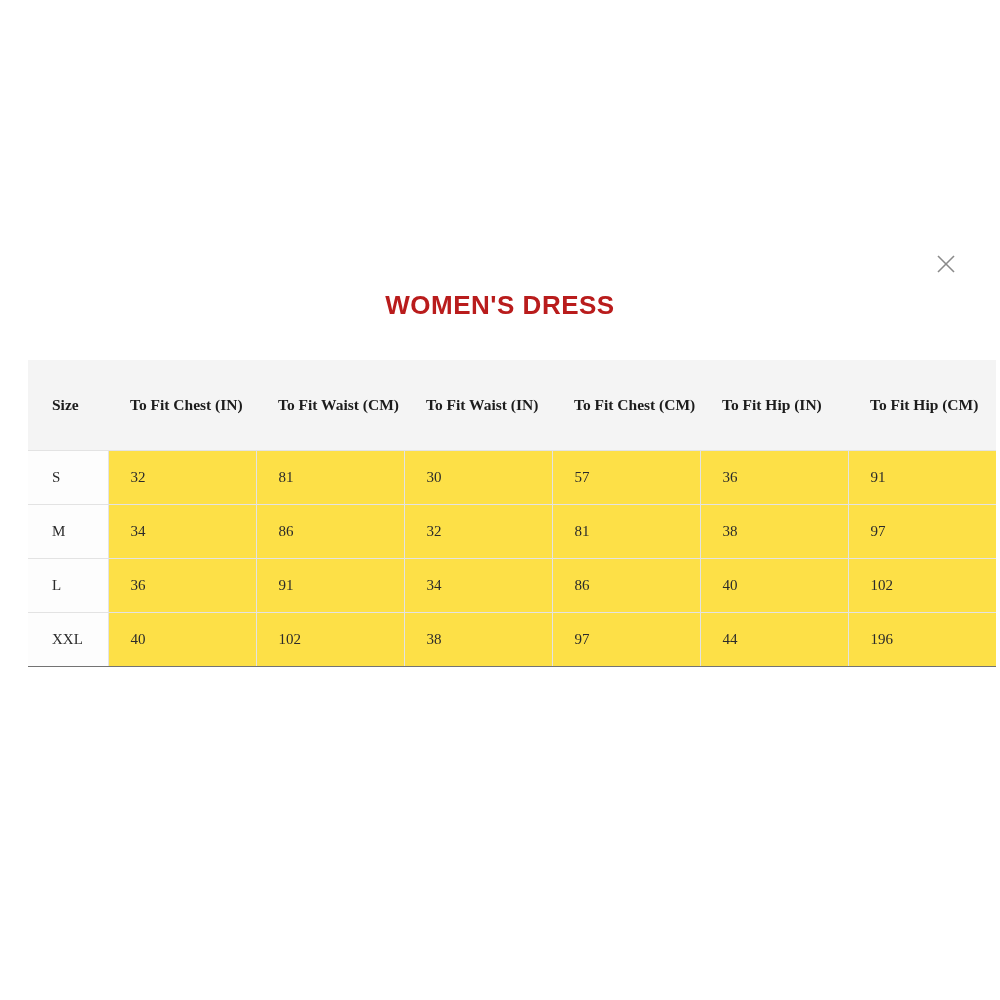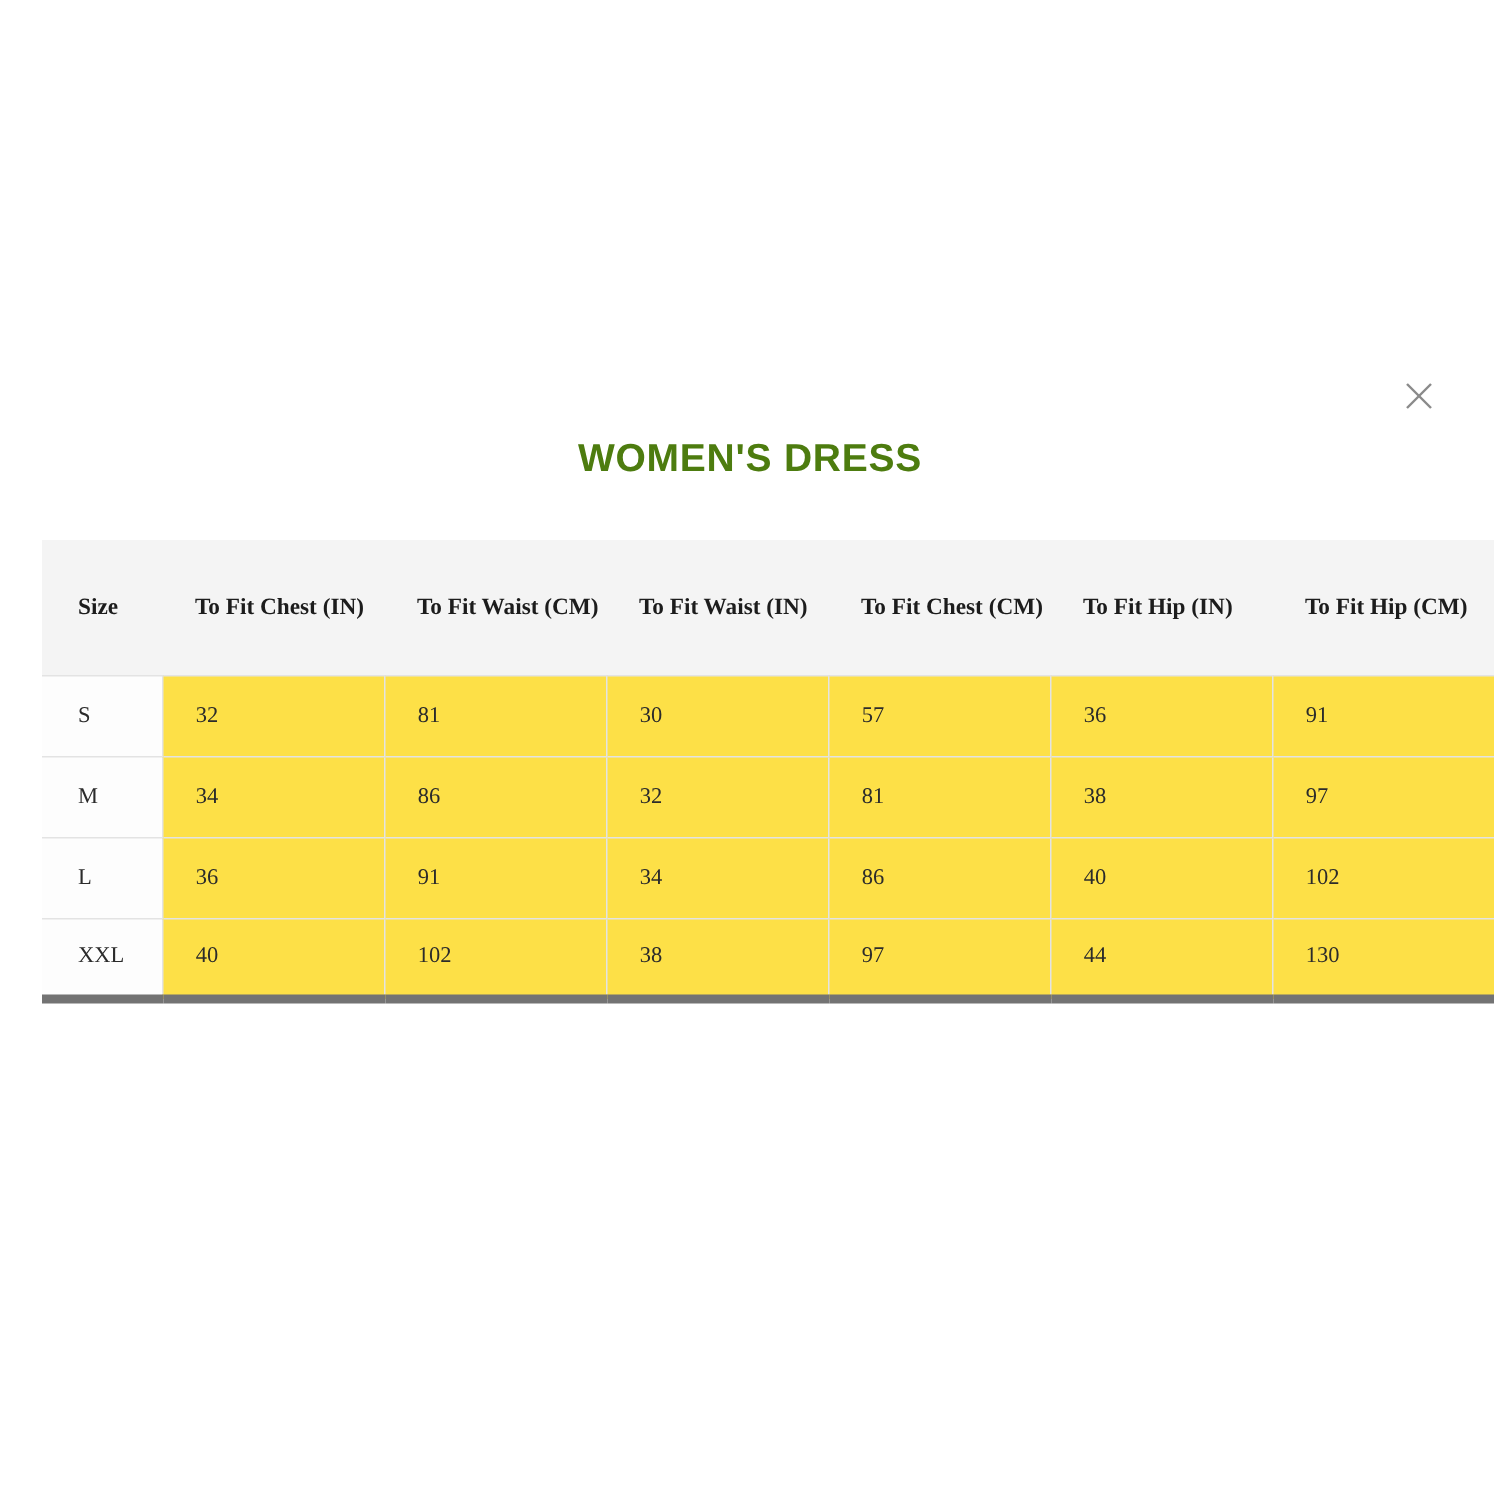--- a/index.html
+++ b/index.html
@@ -42,21 +42,21 @@
 
   .chart-title {
     position: absolute;
     left: 0;
     right: 0;
     top: 290px;
     text-align: center;
     font-size: 26px;
     font-weight: bold;
     letter-spacing: 0.5px;
-    color: #4d7c0f;
+    color: #b91c1c;
   }
 
   .table-wrap {
     position: absolute;
     left: 28px;
     top: 360px;
     width: 944px;
     font-family: Liberation Serif, serif;
   }
 
@@ -95,21 +95,21 @@
     vertical-align: middle;
   }
   table.size-table tbody td:first-child {
     padding-left: 24px;
     background: #fdfdfd;
   }
   table.size-table tbody td:last-child {
     border-right: none;
   }
   table.size-table tbody tr:last-child td {
-    border-bottom: 6px solid #737373;
+    border-bottom: 1px solid #737373;
   }
 
   .col-size { width: 80px; }
   .col-std  { width: 148px; }
 </style>
 </head>
 <body>
 
 <div class="modal">
 
@@ -174,19 +174,19 @@
           <td>40</td>
           <td>102</td>
         </tr>
         <tr>
           <td>XXL</td>
           <td>40</td>
           <td>102</td>
           <td>38</td>
           <td>97</td>
           <td>44</td>
-          <td>130</td>
+          <td>196</td>
         </tr>
       </tbody>
     </table>
   </div>
 
 </div>
 
 </body></html>

